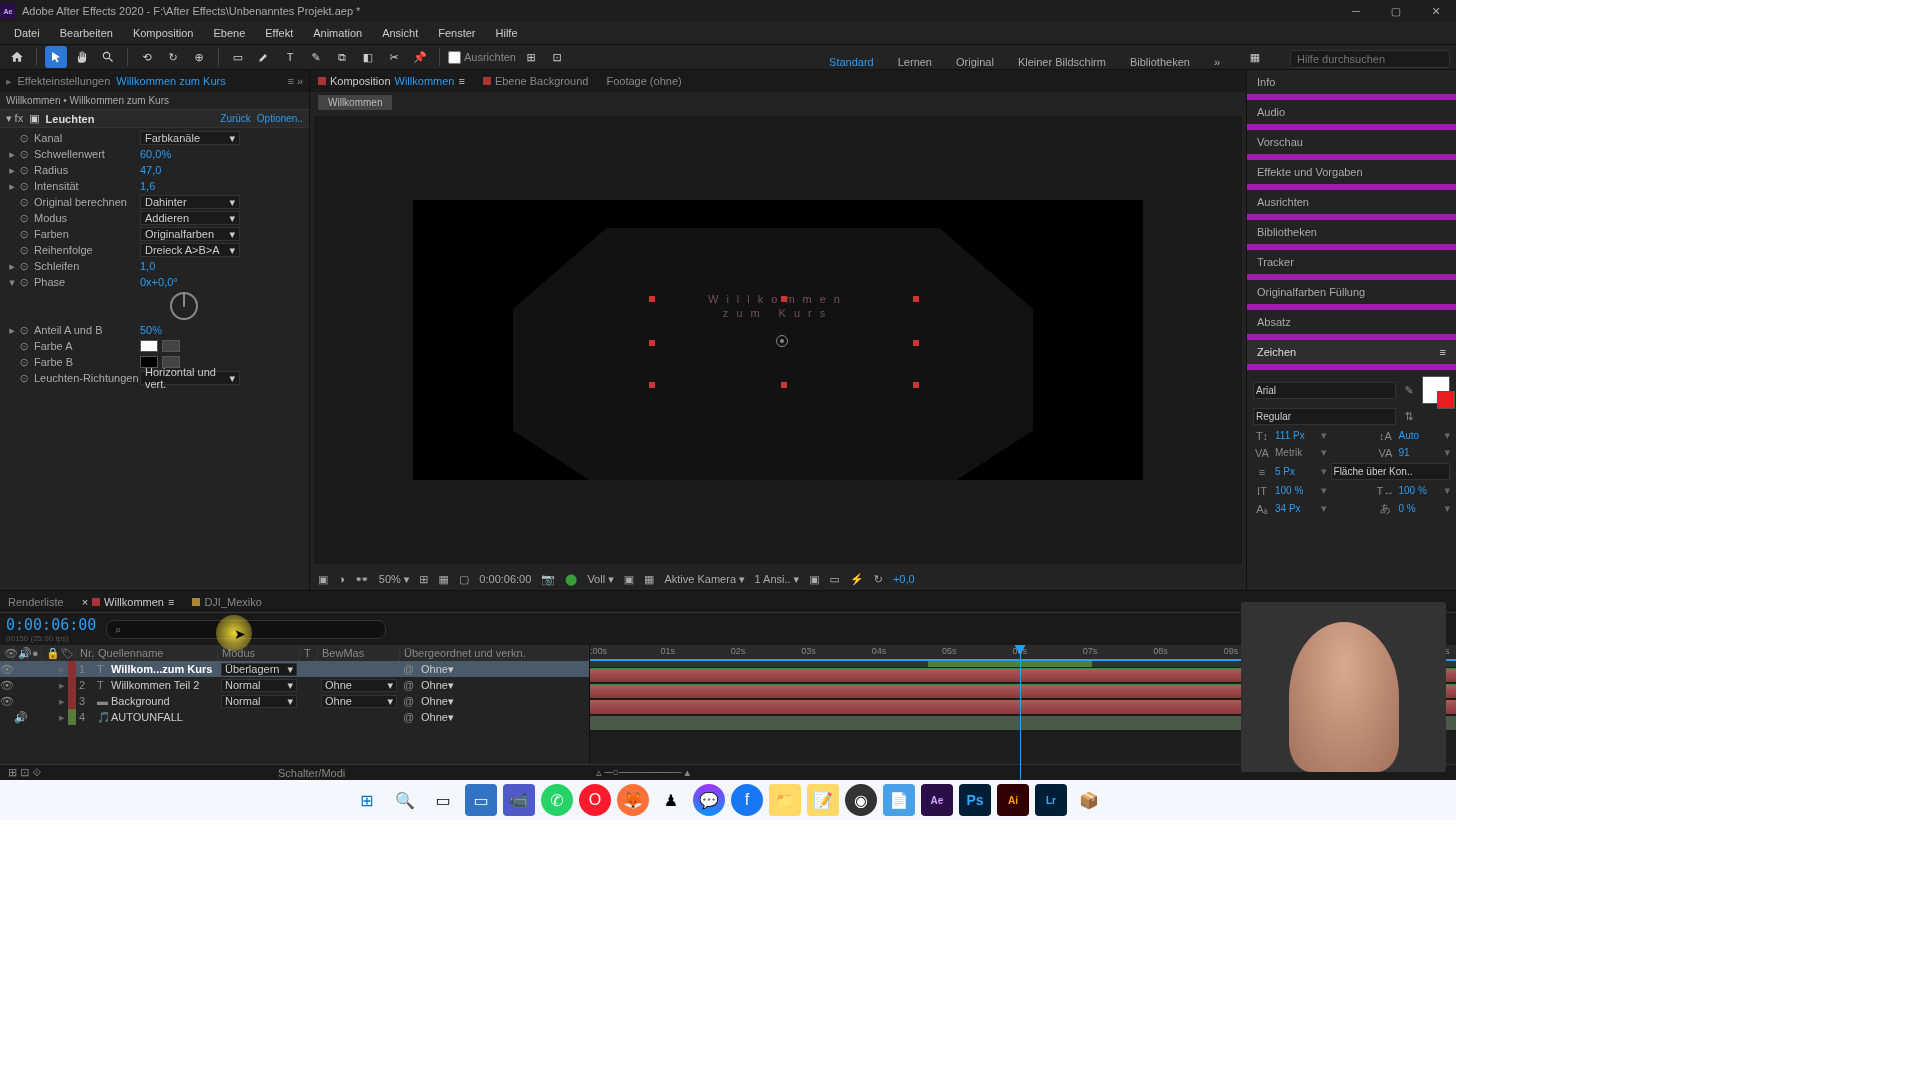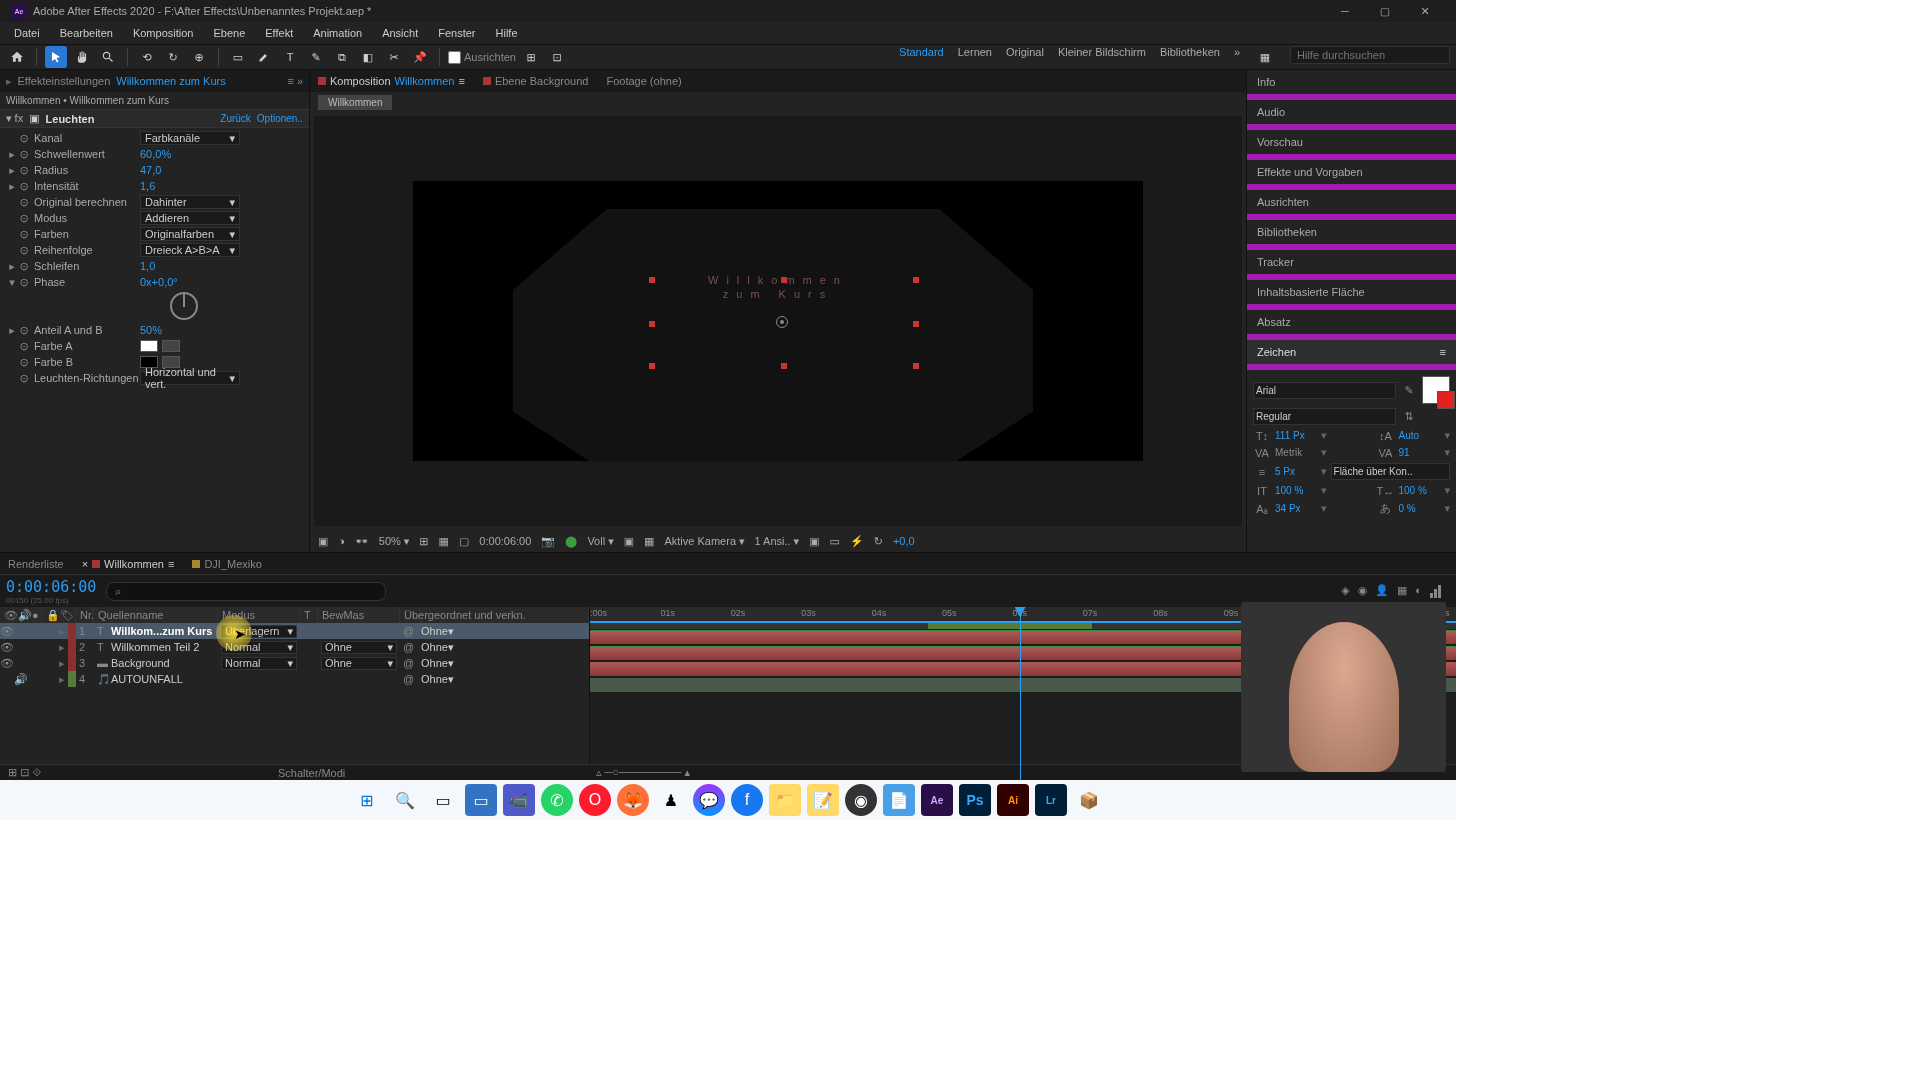--- a/index.html
+++ b/index.html
@@ -1,28 +1,28 @@
 <!DOCTYPE html>
 <html><head>
 <meta charset="utf-8">
 <style>
 * { margin: 0; padding: 0; box-sizing: border-box; font-family: 'Segoe UI', Arial, sans-serif; font-size: 11px; user-select: none; }
 body { background: #fff; width: 1920px; height: 1080px; overflow: hidden; }
 .app { width: 1456px; height: 780px; background: #232323; color: #ccc; display: flex; flex-direction: column; position: relative; }
-.titlebar { height: 22px; background: #1e1e1e; display: flex; align-items: center; padding: 0 11px; color: #aaa; font-size: 11px; }
+.titlebar { height: 22px; background: #1e1e1e; display: flex; align-items: center; padding: 0 0; color: #aaa; font-size: 11px; }
 .titlebar .ae-icon { width: 16px; height: 16px; background: #2a0e47; border-radius: 3px; display: flex; align-items: center; justify-content: center; color: #d0a5ff; font-size: 7px; font-weight: bold; margin-right: 6px; }
 .titlebar .spacer { flex: 1; }
 .titlebar .winbtn { width: 40px; height: 22px; display: flex; align-items: center; justify-content: center; cursor: pointer; }
 .menubar { height: 22px; background: #232323; display: flex; align-items: center; padding: 0 4px; color: #ccc; }
 .menubar .mi { padding: 2px 10px; cursor: pointer; }
 .toolbar { height: 26px; background: #232323; border-top: 1px solid #111; border-bottom: 1px solid #111; display: flex; align-items: center; padding: 0 6px; gap: 4px; }
 .toolbar .tbtn { width: 22px; height: 22px; display: flex; align-items: center; justify-content: center; cursor: pointer; color: #ccc; border-radius: 3px; }
 .toolbar .tbtn.active { background: #2b78d6; color: #fff; }
 .toolbar .tsep { width: 1px; height: 18px; background: #444; margin: 0 4px; }
-.toolbar .right { margin-left: auto; display: flex; gap: 14px; align-items: flex-start; }
+.toolbar .right { margin-left: auto; display: flex; gap: 24px; align-items: flex-end; }
 .toolbar .ws { color: #aaa; cursor: pointer; }
 .toolbar .ws.active { color: #2a9df4; }
 .toolbar .search { background: #1a1a1a; border: 1px solid #333; border-radius: 3px; padding: 2px 6px; color: #888; width: 160px; }
 .content { flex: 1; display: flex; min-height: 0; }
 .left-panel { width: 310px; background: #232323; display: flex; flex-direction: column; border-right: 1px solid #111; }
 .panel-tabs { height: 22px; background: #1a1a1a; display: flex; align-items: center; padding: 0 6px; gap: 6px; font-size: 10px; }
 .panel-tabs .t { color: #888; cursor: pointer; }
 .panel-tabs .t.label { color: #888; }
 .panel-tabs .t.comp { color: #2a9df4; }
 .panel-tabs .more { margin-left: auto; color: #888; }
@@ -62,21 +62,21 @@
 .right-panel { width: 210px; background: #232323; border-left: 1px solid #111; display: flex; flex-direction: column; }
 .rp-head { padding: 6px 10px; border-bottom: 6px solid #a21caf; color: #aaa; font-size: 11px; cursor: pointer; }
 .rp-head.active { background: #2e2e2e; color: #ddd; }
 .char-panel { padding: 6px; }
 .char-panel .row { display: flex; gap: 4px; margin-bottom: 4px; align-items: center; }
 .char-panel select, .char-panel .dd { background: #1a1a1a; border: 1px solid #333; color: #ccc; flex: 1; padding: 2px; font-size: 10px; }
 .char-panel .fill { width: 28px; height: 28px; background: #fff; position: relative; border: 1px solid #555;}
 .char-panel .fill .red { position: absolute; width: 18px; height: 18px; background: #e62020; bottom: -6px; right: -6px; border: 1px solid #555; }
 .char-panel .ico { width: 18px; color: #888; text-align: center; }
 .char-panel .num { color: #2a9df4; width: 42px; font-size: 10px; }
-.timeline-area { height: 228px; background: #1a1a1a; border-top: 1px solid #111; display: flex; flex-direction: column; }
+.timeline-area { height: 190px; background: #1a1a1a; border-top: 1px solid #111; display: flex; flex-direction: column; }
 .tl-tabs { height: 22px; background: #1a1a1a; display: flex; align-items: center; padding: 0 8px; gap: 18px; font-size: 10px; border-bottom: 1px solid #333; }
 .tl-tabs .tt { color: #888; cursor: pointer; display: flex; align-items: center; gap: 4px; }
 .tl-tabs .tt.active { color: #ccc; }
 .tl-upper { display: flex; height: 32px; align-items: center; padding: 0 6px; gap: 10px; }
 .timecode { color: #2a9df4; font-size: 15px; font-family: monospace; }
 .tc-sub { color: #555; font-size: 8px; }
 .tl-search { background: #111; border: 1px solid #333; border-radius: 8px; padding: 2px 8px; width: 280px; color: #888; }
 .tl-icons { display: flex; gap: 8px; color: #888; margin-left: auto; }
 .tl-body { flex: 1; display: flex; min-height: 0; }
 .tl-left { width: 590px; background: #232323; border-right: 1px solid #111; }
@@ -398,21 +398,21 @@
     </div>
 
     <div class="right-panel">
       <div class="rp-head">Info</div>
       <div class="rp-head">Audio</div>
       <div class="rp-head">Vorschau</div>
       <div class="rp-head">Effekte und Vorgaben</div>
       <div class="rp-head">Ausrichten</div>
       <div class="rp-head">Bibliotheken</div>
       <div class="rp-head">Tracker</div>
-      <div class="rp-head">Inhaltsbasierte Fläche</div>
+      <div class="rp-head">Originalfarben Füllung</div>
       <div class="rp-head">Absatz</div>
       <div class="rp-head active" style="display:flex;justify-content:space-between;">
           <span>Zeichen</span>
           <span>≡</span>
         </div>
       <div class="char-panel">
         <div class="row">
           <div class="dd">Arial</div>
           <div class="ico">✎</div>
           <div class="fill">

